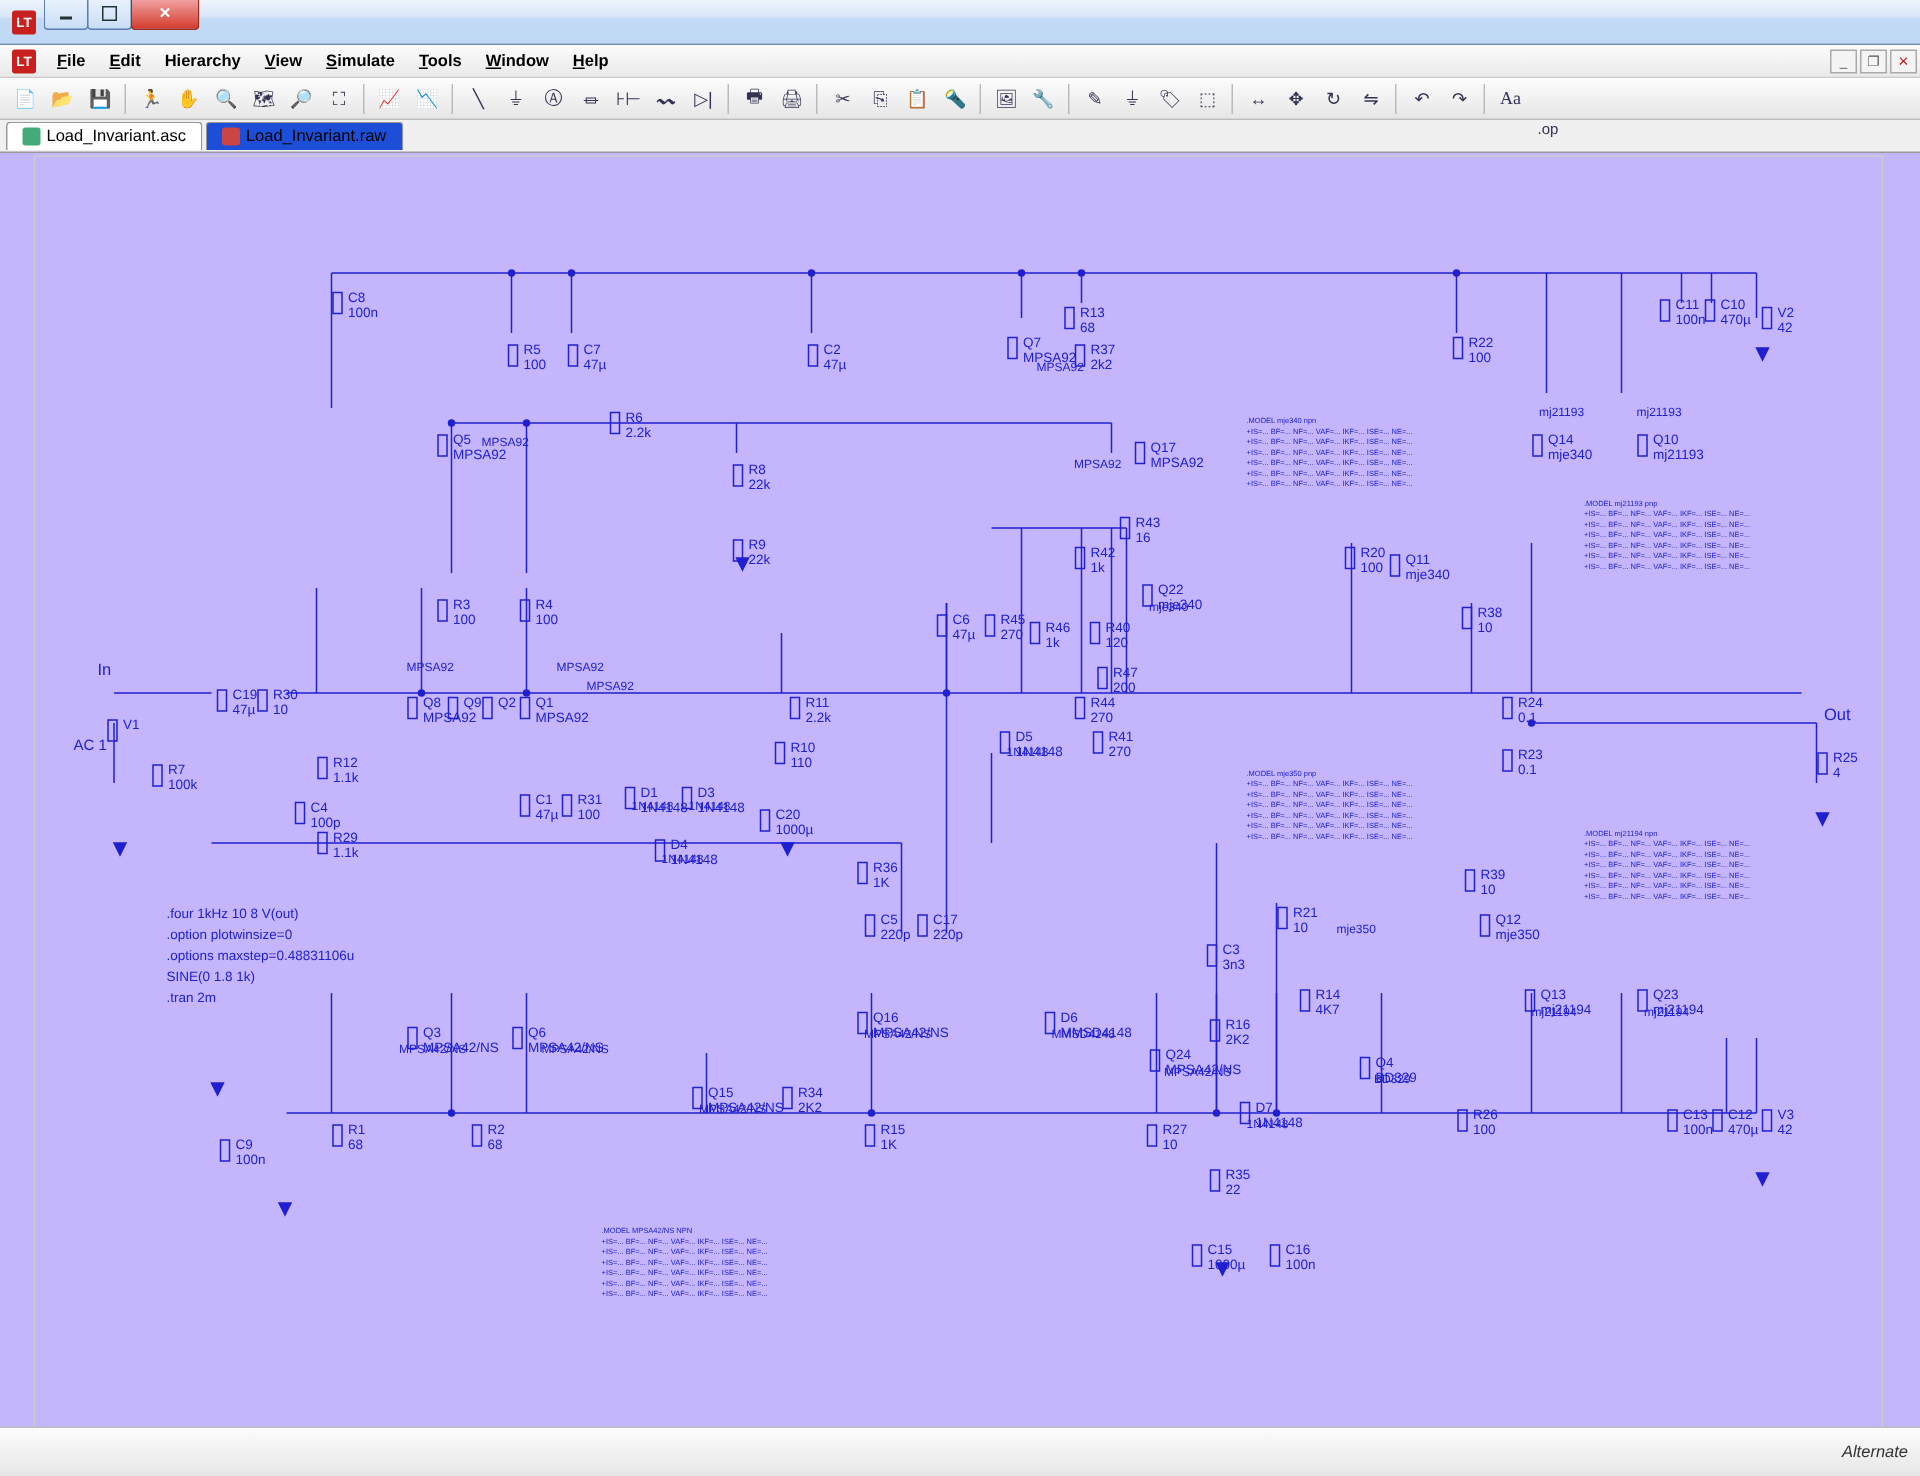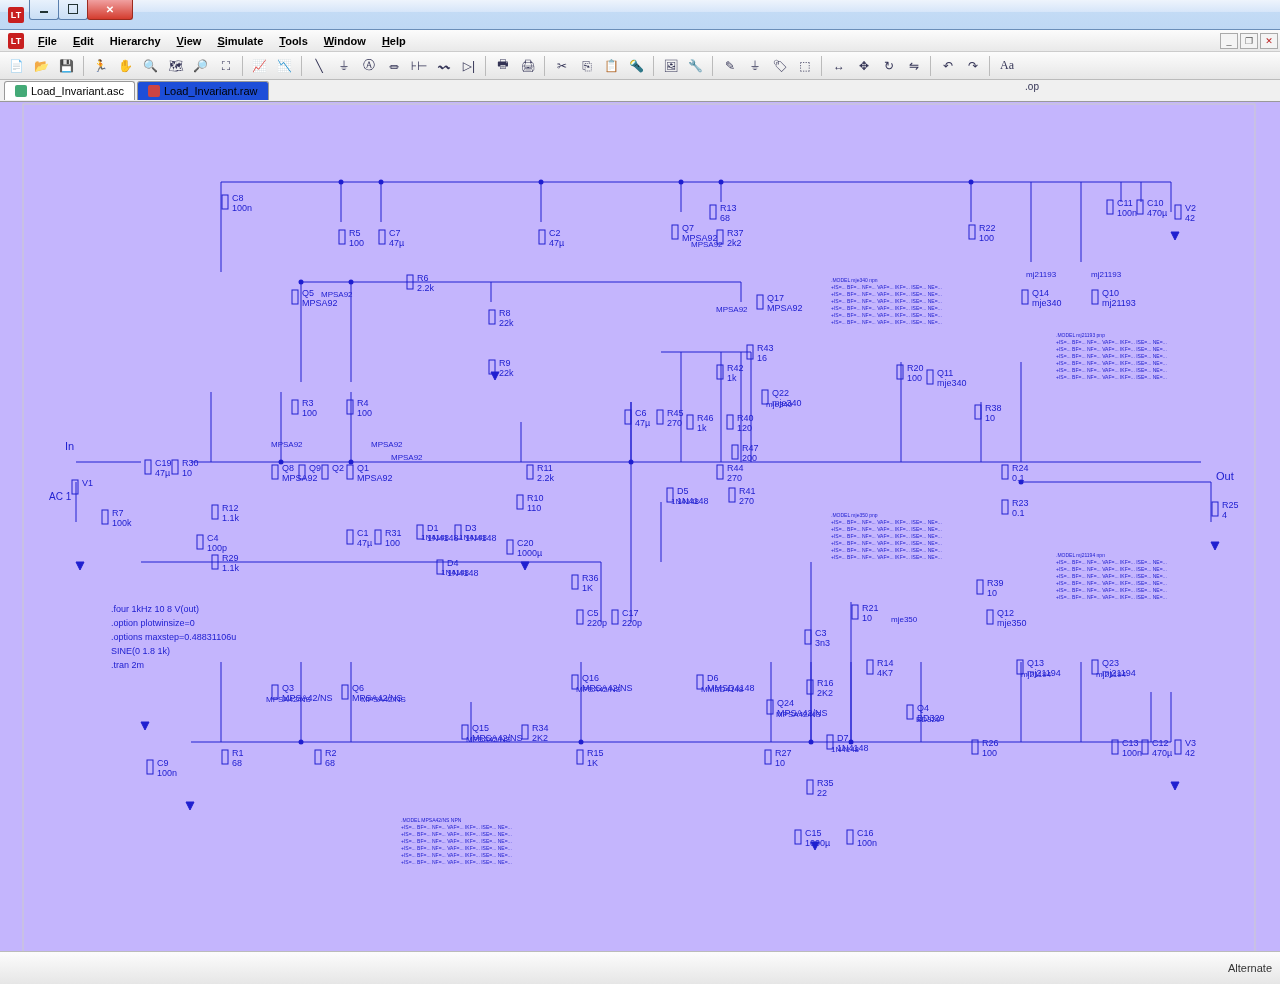--- a/index.html
+++ b/index.html
@@ -34,21 +34,21 @@
 .tab.inactive{background:#1d4ed8;}
 .tabicon{width:12px;height:12px;}
 .tabicon.sch{background:#4a7;border-radius:2px;}
 .tabicon.wav{background:#c44;border-radius:2px;}
 
 
 .canvas{position:absolute;top:102px;left:0;right:0;bottom:22px;background:#c4b5fd;overflow:hidden;}
 .canvas svg{width:100%;height:100%;}
 
 
-.statusbar{position:absolute;bottom:0;left:0;right:0;height:18px;background:linear-gradient(to bottom,#fcfcfc,#e6e6e6);border-top:1px solid #bbb;display:flex;align-items:center;padding:16px 8px;font-size:11px;color:#333;}
+.statusbar{position:absolute;bottom:0;left:0;right:0;height:33px;background:linear-gradient(to bottom,#fcfcfc,#e6e6e6);border-top:1px solid #bbb;display:flex;align-items:center;padding:1px 8px;font-size:11px;color:#333;font-style:italic;}
 .statusbar .spacer{flex:1;}
 
 
 .schtxt{font-family:Arial,sans-serif;fill:#2020d0;}
 .schwire{stroke:#2020d0;stroke-width:1;fill:none;}
 .schcomp{stroke:#2020d0;stroke-width:1;fill:none;}
 .schnode{fill:#2020d0;}
 .schgnd{stroke:#2020d0;stroke-width:1;fill:none;}
 </style>
 </head>

